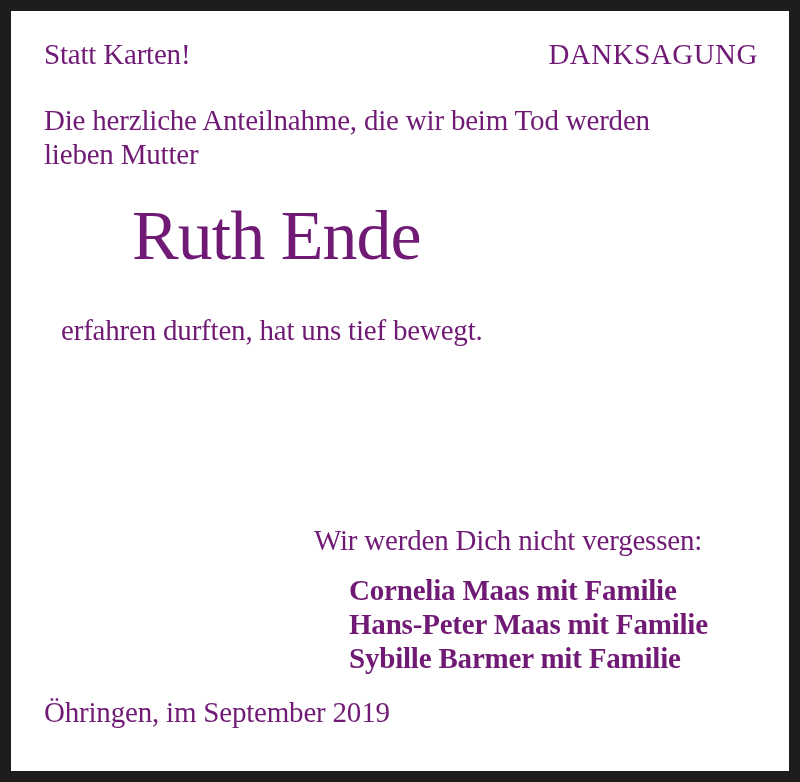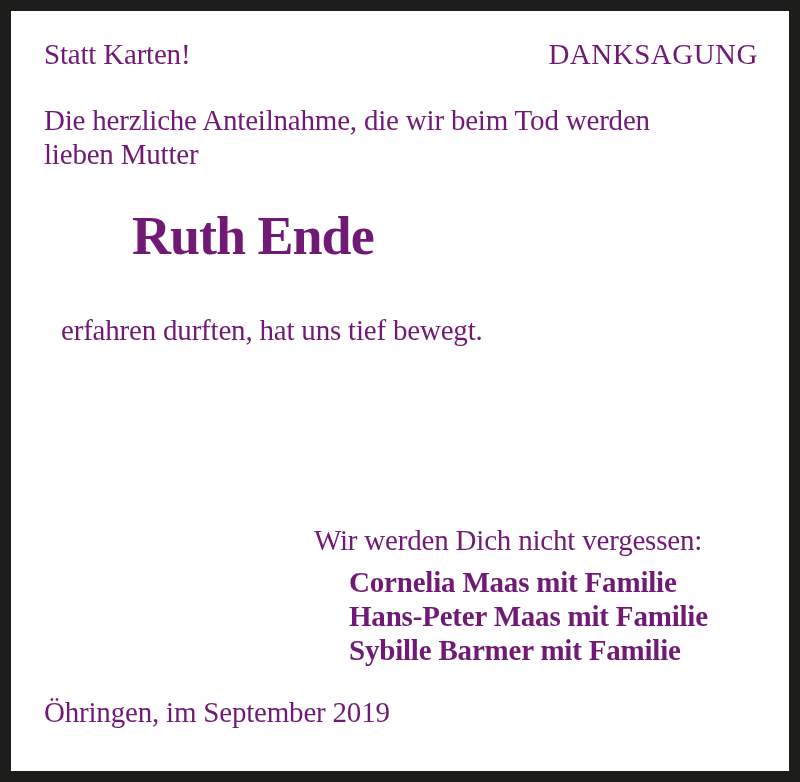--- a/index.html
+++ b/index.html
@@ -41,22 +41,22 @@
     top: 92px;
   }
   .name-row {
     left: 121px;
     top: 182px;
     display: flex;
     align-items: baseline;
     gap: 20px;
   }
   .deceased-name {
-    font-size: 54px;
-    font-weight: bold;
+    font-size: 70px;
+    font-weight: normal;
     line-height: 86px;
     letter-spacing: -1px;
     text-align: right;
   }
   .maiden-name {
     font-size: 31px;
     letter-spacing: -0.2px;
   }
   .grief {
     left: 50px;
@@ -68,21 +68,21 @@
   }
   .farewell {
     left: 303px;
     top: 512px;
   }
   .farewell .mourner {
     font-weight: bold;
     margin-left: 35px;
   }
   .farewell .farewell-intro {
-    margin-bottom: 8px;
+    margin-bottom: 16px;
   }
   .closing {
     left: 33px;
     top: 684px;
   }
 </style>
 </head>
 <body>
 
 <div class="page">

